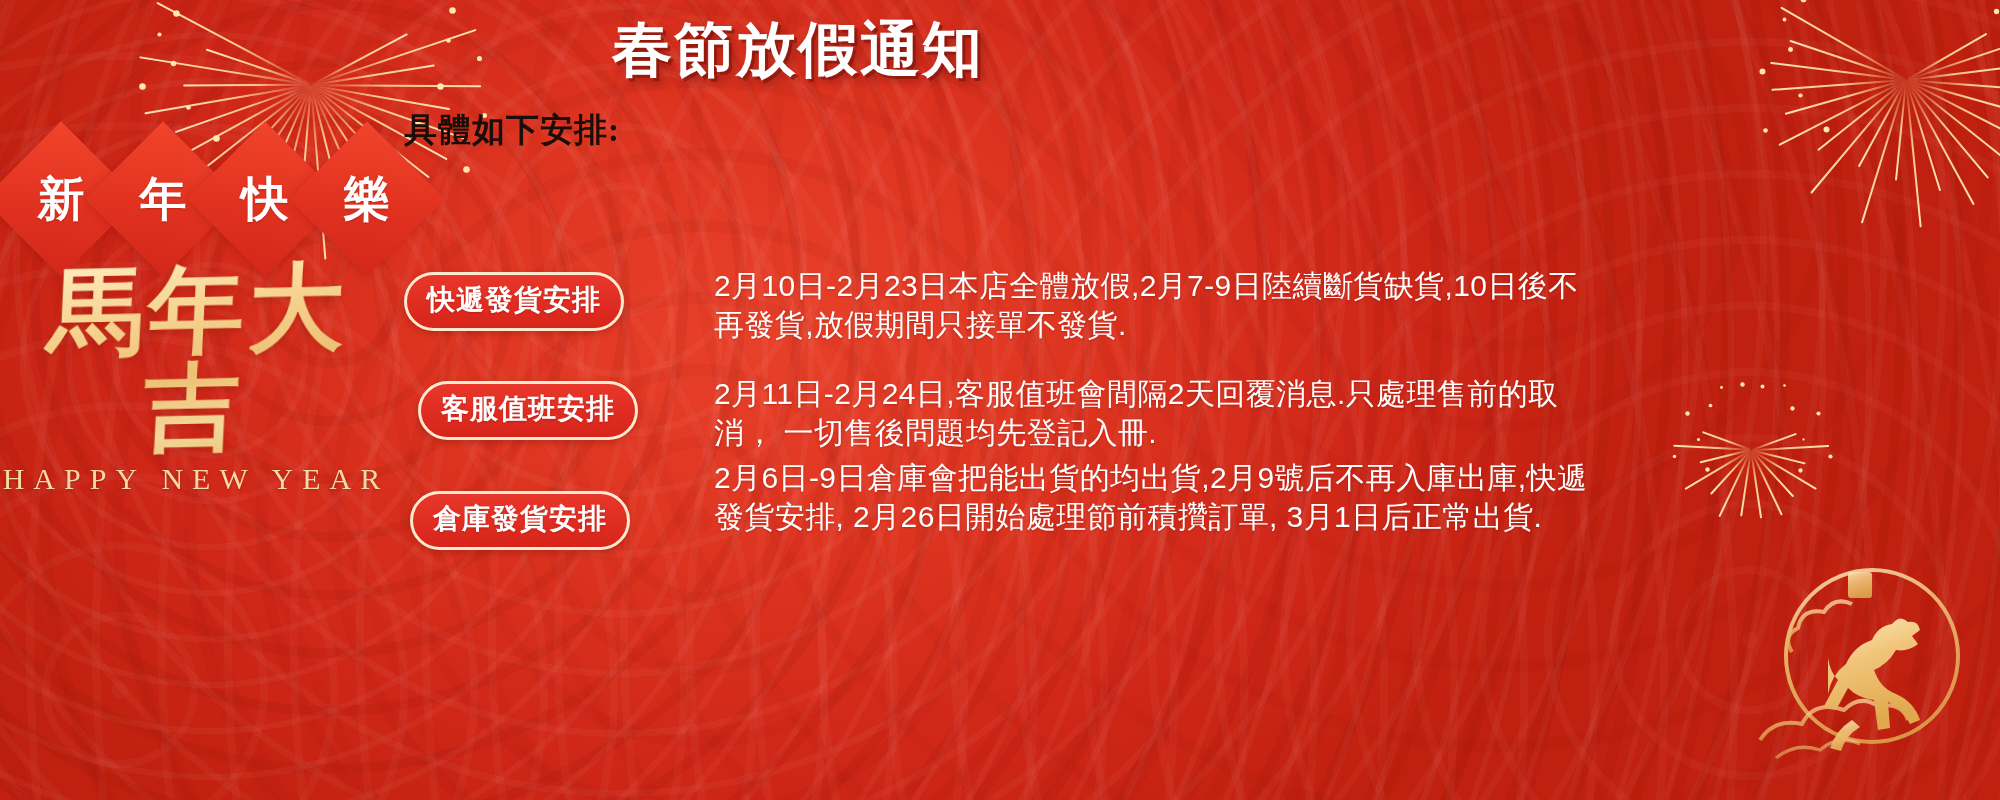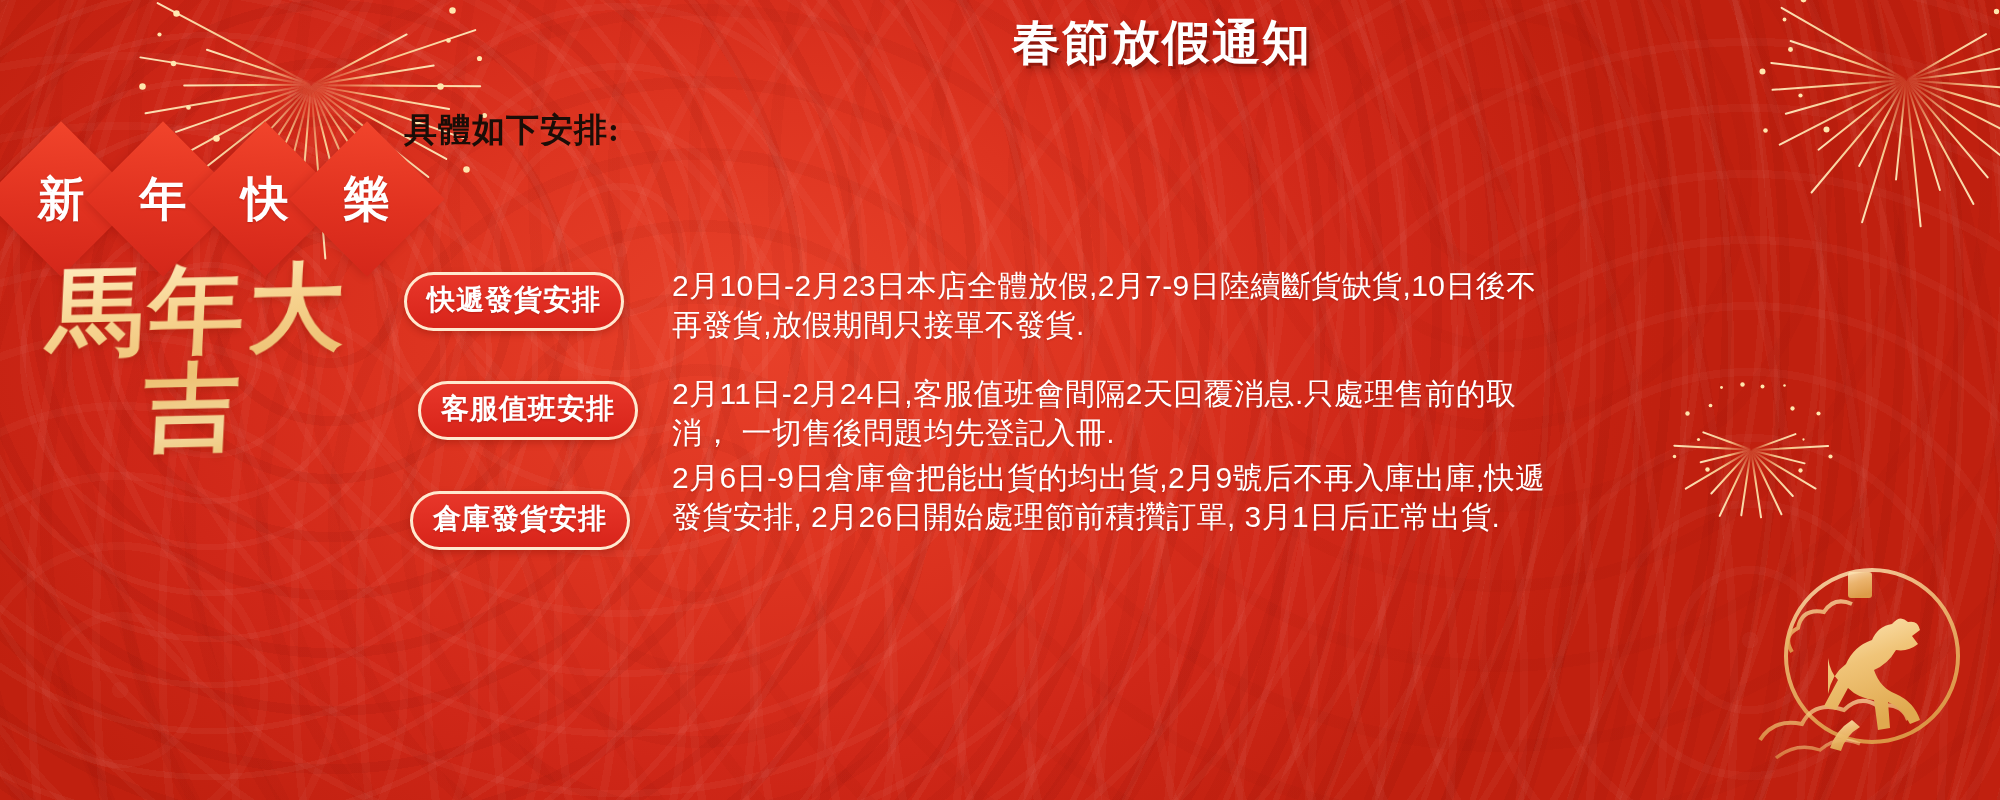--- a/index.html
+++ b/index.html
@@ -114,23 +114,23 @@
     letter-spacing: 9px;
     color: #f5d9a6;
     text-shadow: 0 1px 3px rgba(110,15,0,.35);
   }
 
   
   #main-title {
     position: absolute;
     left: 612px; top: 14px;
     width: 700px;
-    text-align: right;
+    text-align: left;
     font-family: "Liberation Sans", sans-serif;
-    font-size: 48px;
+    font-size: 60px;
     font-weight: 700;
     color: #ffffff;
     letter-spacing: 2px;
     line-height: 1.2;
     text-shadow:
        3px 3px 0 rgba(120,14,6,.55),
        5px 6px 9px rgba(90,10,4,.42);
   }
 
   
@@ -182,20 +182,21 @@
   .notice-text {
     position: absolute;
     color: #ffffff;
     font-family: "Liberation Sans", sans-serif;
     font-size: 30px;
     font-weight: 400;
     line-height: 39px;
     letter-spacing: 0.4px;
     text-shadow: 0 1px 2px rgba(120,14,4,.30);
     width: 880px;
+    margin-left: 42px;
   }
 
   
   #horse-medallion {
     position: absolute;
     right: 18px; bottom: 6px;
     width: 250px; height: 250px;
     pointer-events: none;
   }
 </style>
@@ -322,20 +323,21 @@
     <div class="diamond">
       <span>快</span>
     </div>
     <div class="diamond">
       <span>樂</span>
     </div>
   </div>
 
   <div id="gold-calligraphy">馬年大吉</div>
 
+  <div id="happy-new-year">HAPPY NEW YEAR</div>
 
   <div id="main-title">春節放假通知</div>
 
   <div id="salutation">具體如下安排:</div>
 
   <div class="notice-block">
     <div class="badge" style="left:404px; top:272px;">
       <span>快遞發貨安排</span>
     </div>
     <div class="notice-text" style="left:672px; top:266px;">2月10日-2月23日本店全體放假,2月7-9日陸續斷貨缺貨,10日後不再發貨,放假期間只接單不發貨.</div>

